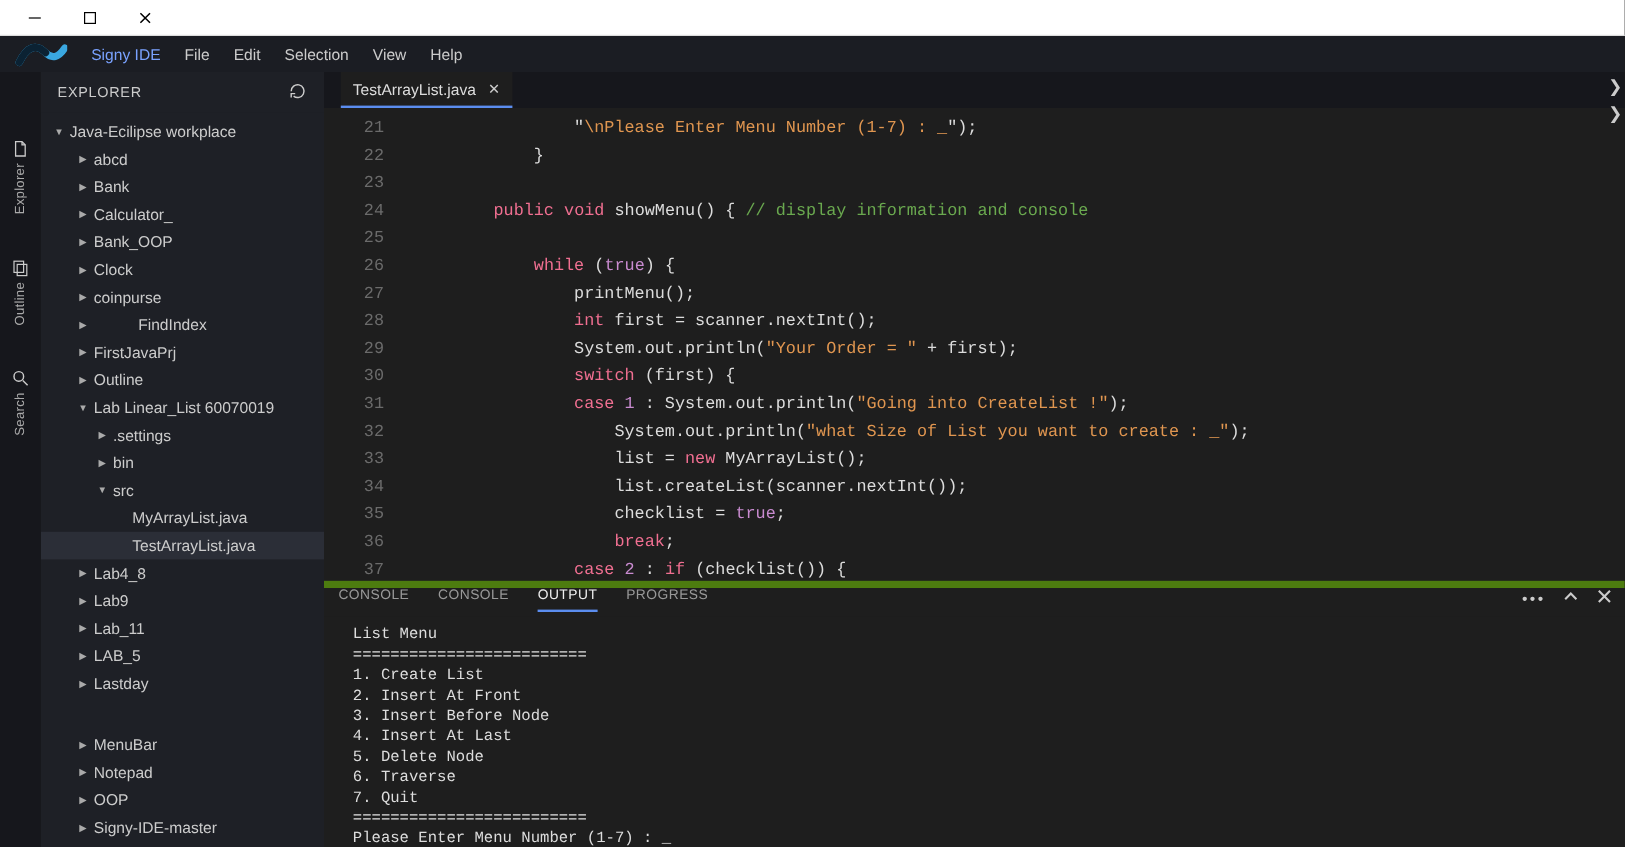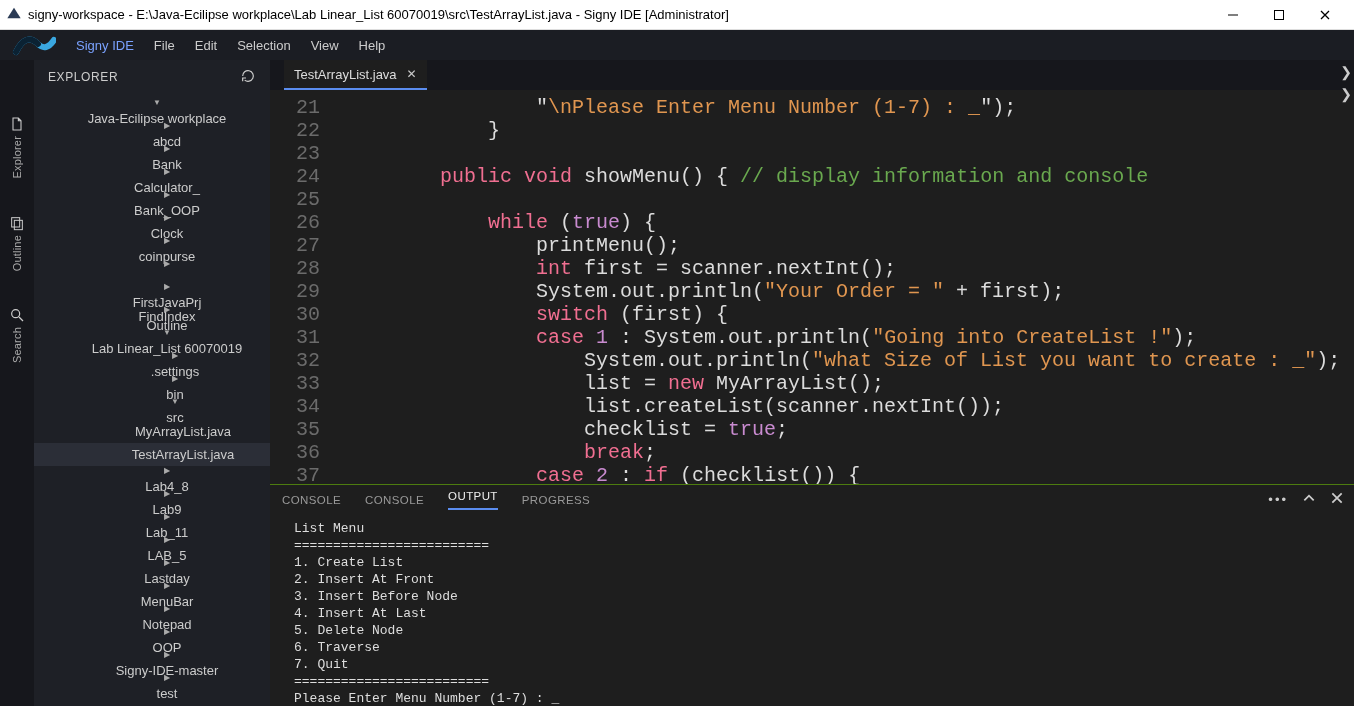--- a/index.html
+++ b/index.html
@@ -97,21 +97,20 @@
     padding-top: 4px;
   }
   .tree-row {
     display:flex;
     align-items:center;
     height: 23px;
     font-size: 13px;
     color:#ccc;
     gap:4px;
     cursor: default;
-    flex-direction: column;
   }
   .tree-row.hl { background:#2b2e37; }
   .tree-row .caret { width:10px; display:flex; justify-content:center; font-size:9px; color:#aaa;}
   .tree-row .caret.down::before { content:"▼"; font-size:8px;}
   .tree-row .caret.right::before { content:"▶"; font-size:8px;}
   .tree-row .sp { display:inline-block; }
 
   .content {
     flex:1;
     display:flex;
@@ -148,21 +147,21 @@
     border-bottom: 2px solid #5b8def;
     position: relative;
   }
   .tab .close { font-size: 12px; color:#ccc; }
 
   .editor {
     flex:1;
     overflow:hidden;
     background:#1e1e1e;
     font-family: Consolas, "Courier New", monospace;
-    font-size: 20px;
+    font-size: 14px;
     line-height: 23px;
     display:flex;
   }
   .gutter {
     width: 74px;
     text-align: right;
     color:#6b6b6b;
     padding-right: 24px;
     padding-top: 6px;
     user-select:none;
@@ -178,23 +177,23 @@
   .tok-kw   { color:#f06f91; }  
   .tok-str  { color:#e09650; }  
   .tok-num  { color:#c98bd0; }
   .tok-bool { color:#c98bd0; }
   .tok-cmt  { color:#6aa94f;font-family:Liberation Mono, monospace; }
   .tok-id   { color:#dcdcdc; }
 
   .panelbar {
     height: 30px;
     background:#1e1e1e;
-    border-top: 1px solid #4d7c0f;
-    display:flex;
-    align-items:center;
+    border-top: 6px solid #4d7c0f;
+    display:flex;
+    align-items:flex-start;
     padding: 0 12px;
     gap: 24px;
     position: relative;
   }
   .panel-tab { color:#999; font-size:11.5px; letter-spacing:.4px; cursor:default; }
   .panel-tab.active { color:#eee; border-bottom:2px solid #5b8def; padding-bottom:6px;}
   .panel-right { position:absolute; right:10px; display:flex; gap:14px; color:#ccc; align-items:center;}
   .panel-right svg{ width:14px; height:14px;}
 
   .output {
@@ -206,28 +205,20 @@
     color:#ddd;
     padding: 6px 0 0 24px;
     white-space: pre;
     overflow:hidden;
   }
 </style>
 </head>
 <body>
 
 <div class="titlebar">
-  <div class="titlebar-left">
-    <span>
-      <svg viewBox="0 0 24 24">
-          <path fill="#2a3b55" d="M2 20 L12 4 L22 20 Z"></path>
-        </svg>
-    </span>
-    <span>signy-workspace - E:\Java-Ecilipse workplace\Lab Linear_List 60070019\src\TestArrayList.java - Signy IDE [Administrator]</span>
-  </div>
   <div class="win-controls">
     <div class="win-btn">
       <svg viewBox="0 0 12 12">
           <rect x="1" y="5.5" width="10" height="1" fill="#000"></rect>
         </svg>
     </div>
     <div class="win-btn">
       <svg viewBox="0 0 12 12">
           <rect x="1.5" y="1.5" width="9" height="9" fill="none" stroke="#000"></rect>
         </svg>
@@ -292,21 +283,21 @@
     <div class="tree" id="tree">
       <div class="tree-row" style="padding-left:10px;">
         <span class="caret down"></span>
         <span>Java-Ecilipse workplace</span>
       </div>
 
     <div class="tree-row" style="padding-left: 30px;">
           <span class="caret right"></span>
           <span>abcd</span>
         </div>
-        <div class="tree-row" style="padding-left: 30px; justify-content: space-between;">
+        <div class="tree-row" style="padding-left: 30px;">
           <span class="caret right"></span>
           <span>Bank</span>
         </div>
         <div class="tree-row" style="padding-left: 30px;">
           <span class="caret right"></span>
           <span>Calculator_</span>
         </div>
         <div class="tree-row" style="padding-left: 30px;">
           <span class="caret right"></span>
           <span>Bank_OOP</span>
@@ -368,21 +359,21 @@
           <span>Lab_11</span>
         </div>
         <div class="tree-row" style="padding-left: 30px;">
           <span class="caret right"></span>
           <span>LAB_5</span>
         </div>
         <div class="tree-row" style="padding-left: 30px;">
           <span class="caret right"></span>
           <span>Lastday</span>
         </div>
-        <div class="tree-row" style="padding-left: 30px;">
+        <div class="tree-row" style="padding-left: 30px; margin-top: 28px;">
           <span class="caret right"></span>
           <span>MenuBar</span>
         </div>
         <div class="tree-row" style="padding-left: 30px;">
           <span class="caret right"></span>
           <span>Notepad</span>
         </div>
         <div class="tree-row" style="padding-left: 30px;">
           <span class="caret right"></span>
           <span>OOP</span>

